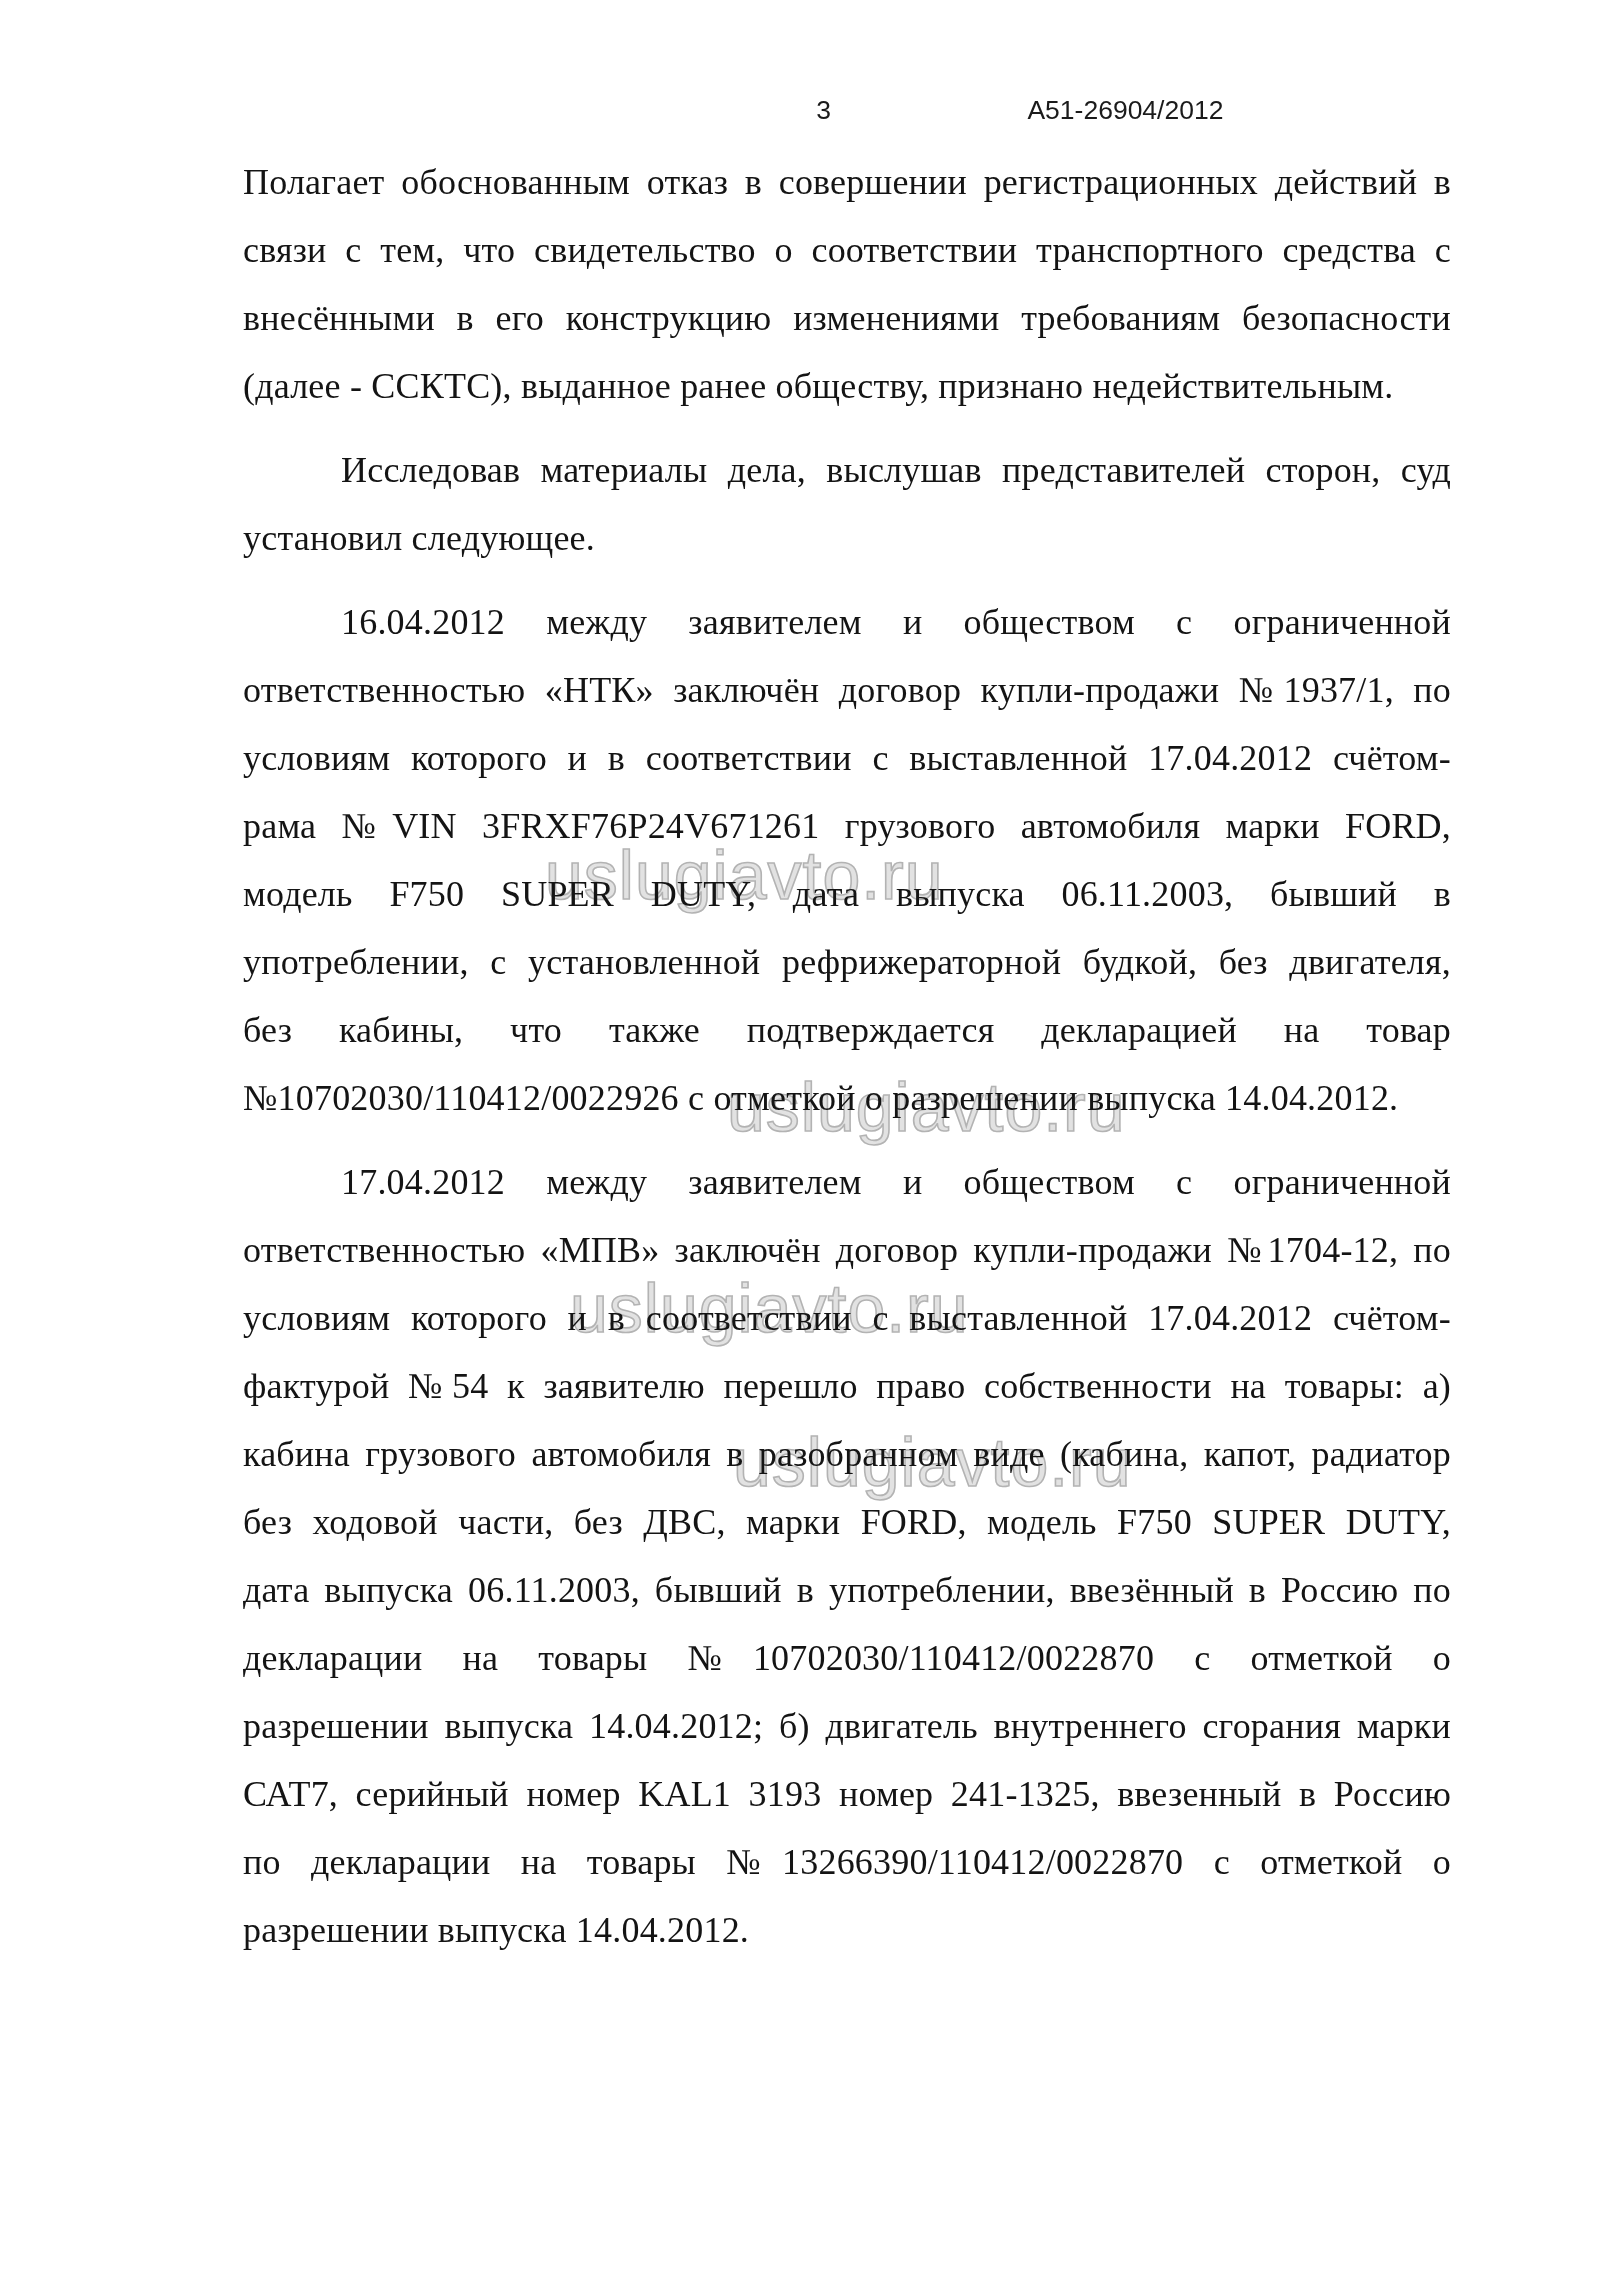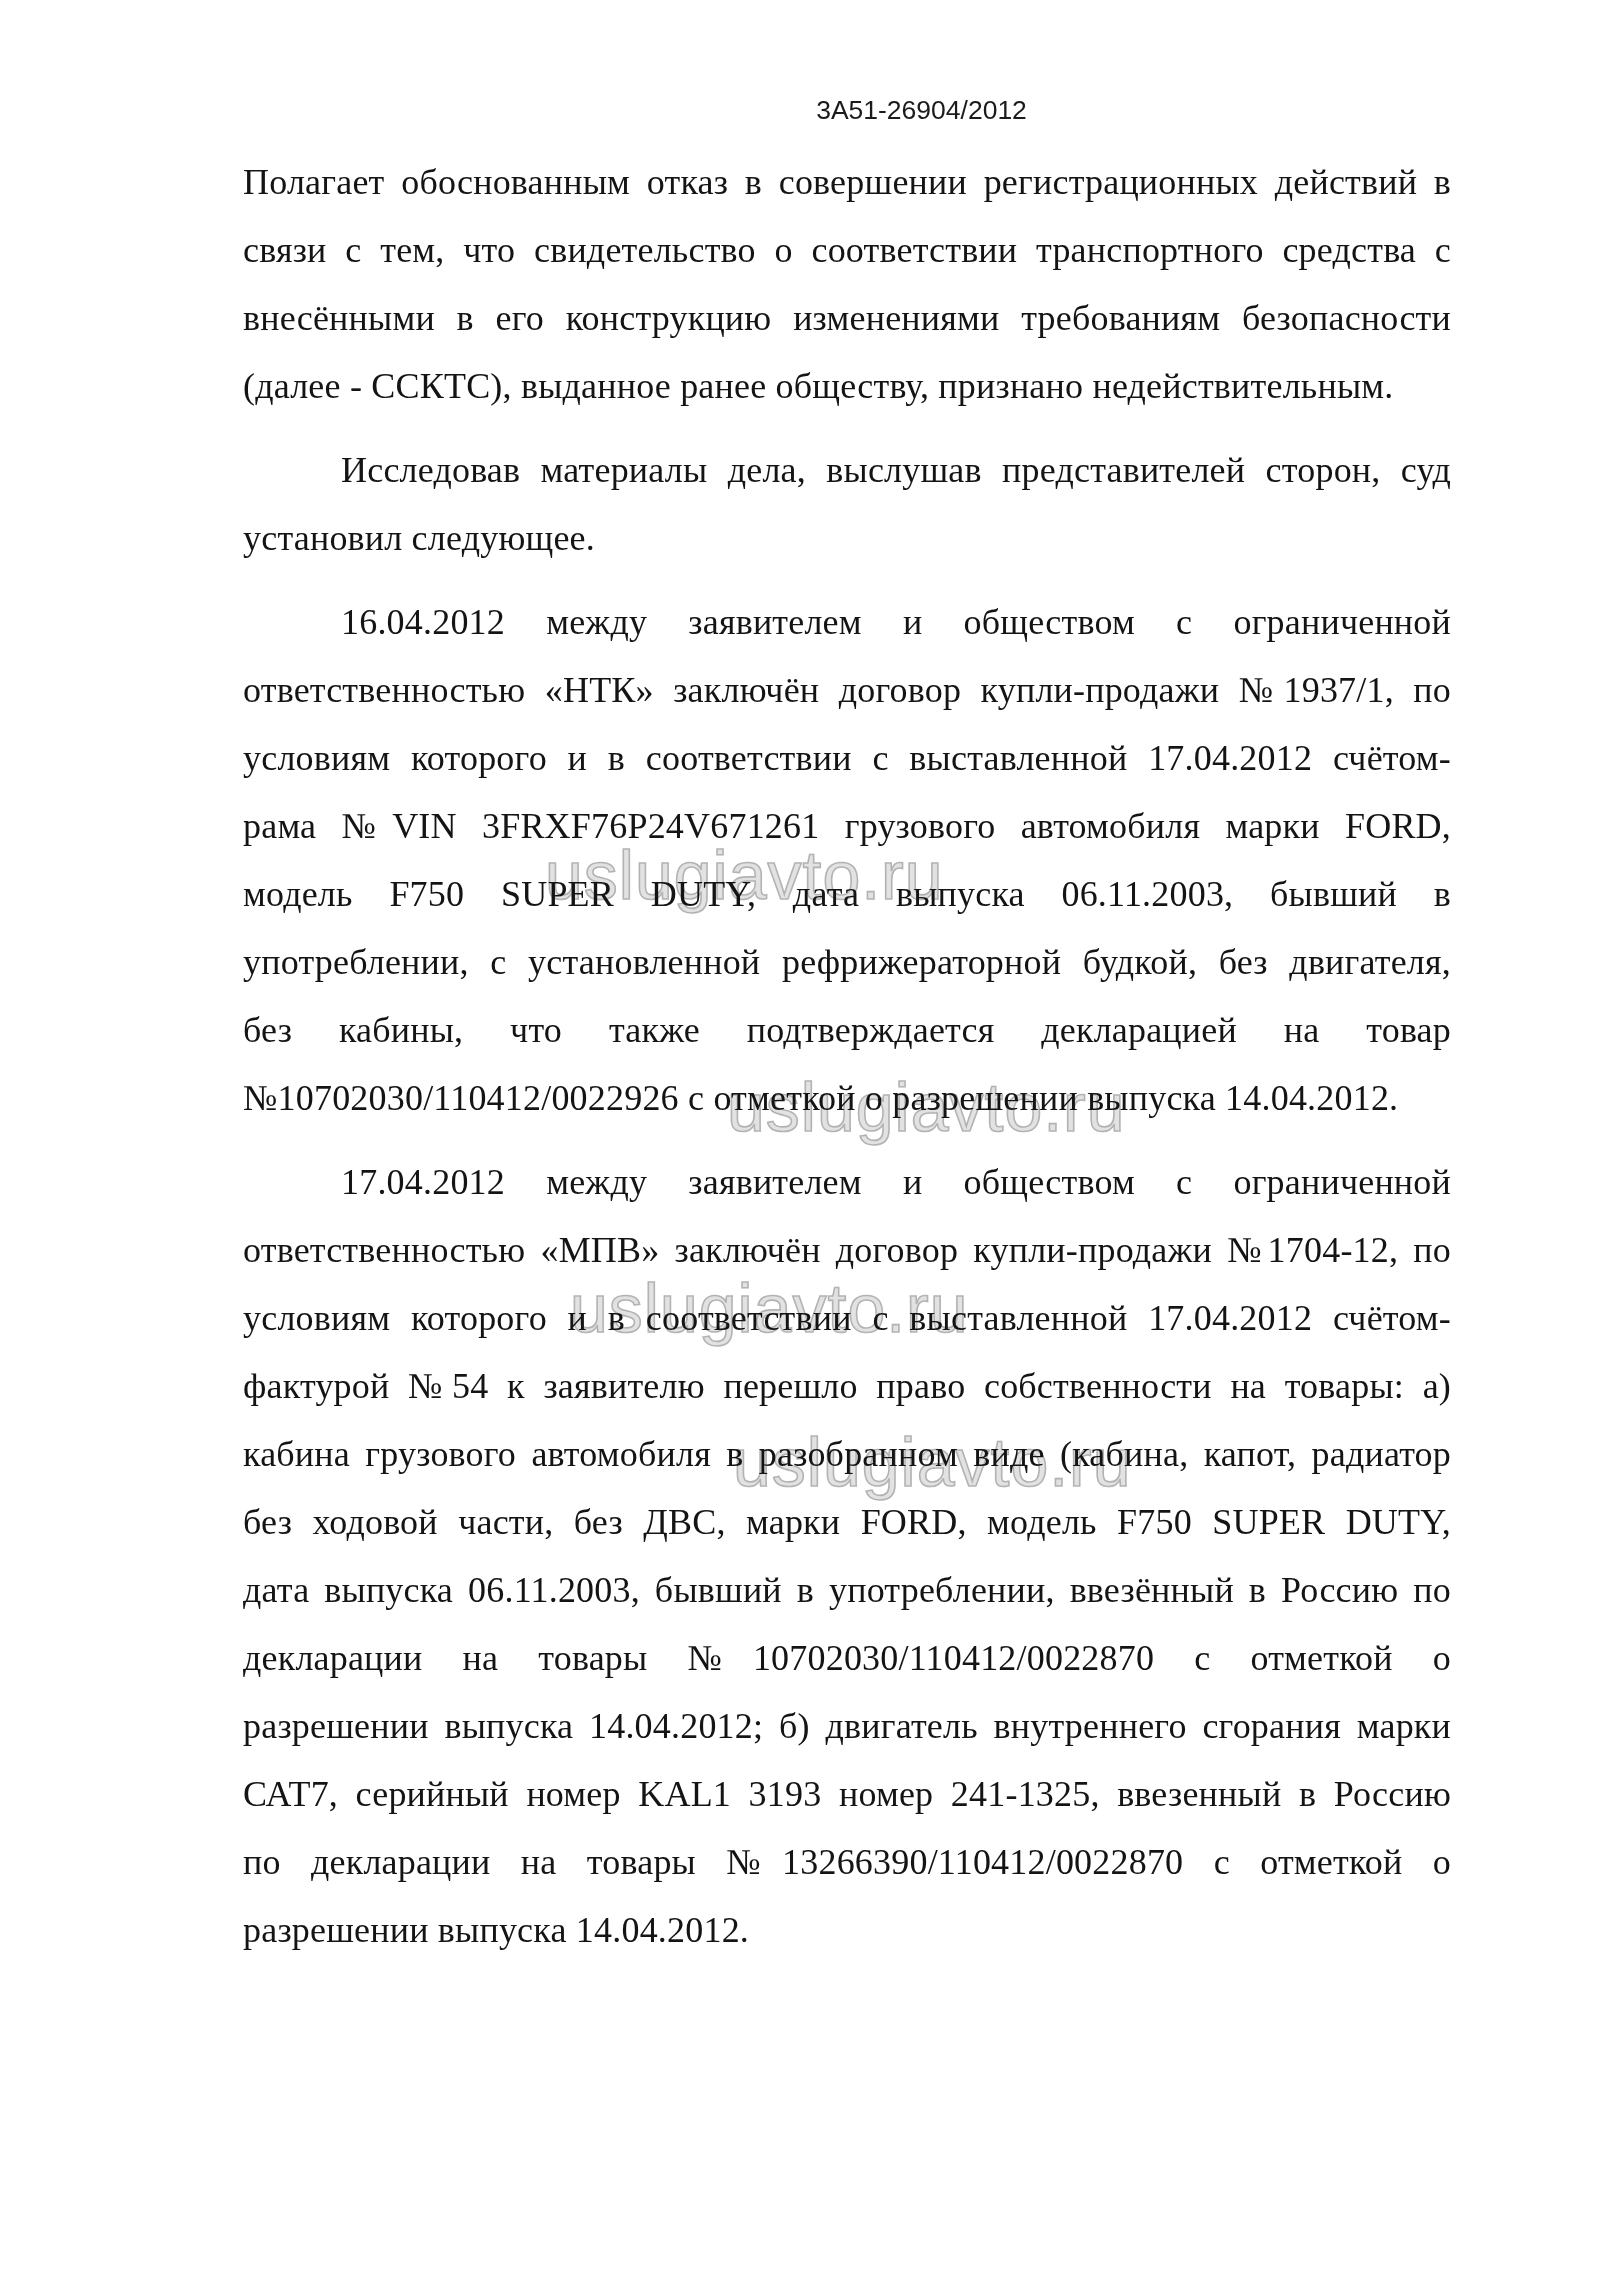--- a/index.html
+++ b/index.html
@@ -24,21 +24,21 @@
     width: 1240px;
     display: flex;
     align-items: flex-start;
     font-family: "Liberation Sans", "DejaVu Sans", sans-serif;
     font-size: 26.5px;
     line-height: 29px;
     color: #1b1b1b;
   }
   .header .h-left  { flex: 1; }
   .header .h-mid   { flex: 0 0 auto; }
-  .header .h-right { flex: 1; text-align: left; padding-right: 47px; }
+  .header .h-right { flex: 1; text-align: center; padding-right: 47px; }
   
   .doc-body {
     position: absolute;
     left: 227px;
     top: 132px;
     width: 1240px;
     z-index: 2;
   }
   .paragraph { margin: 16px; padding: 0; }
   .line {

